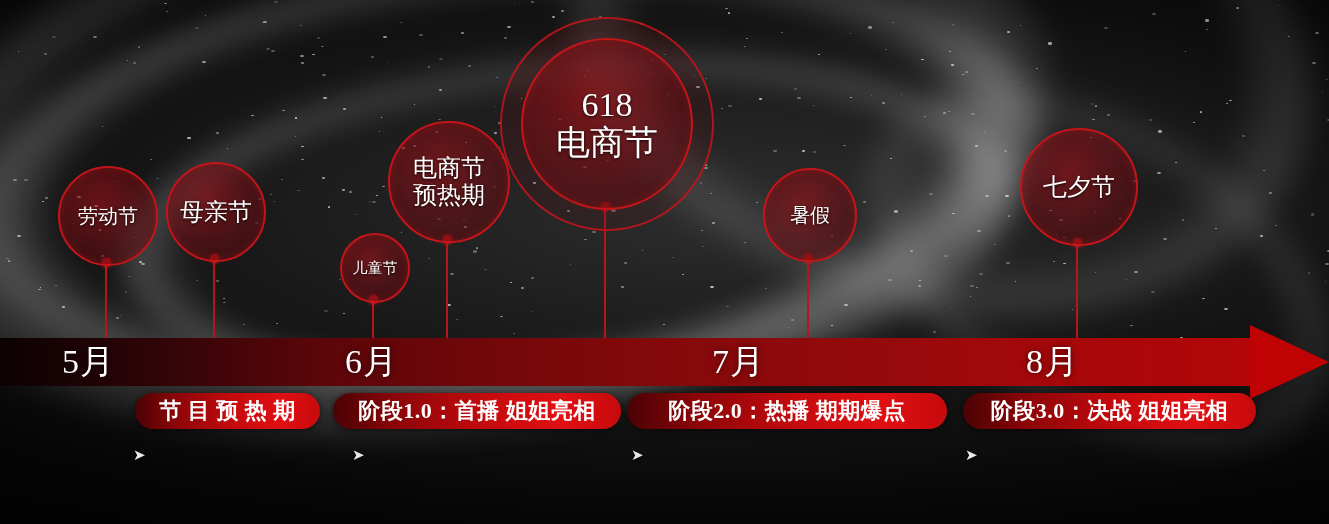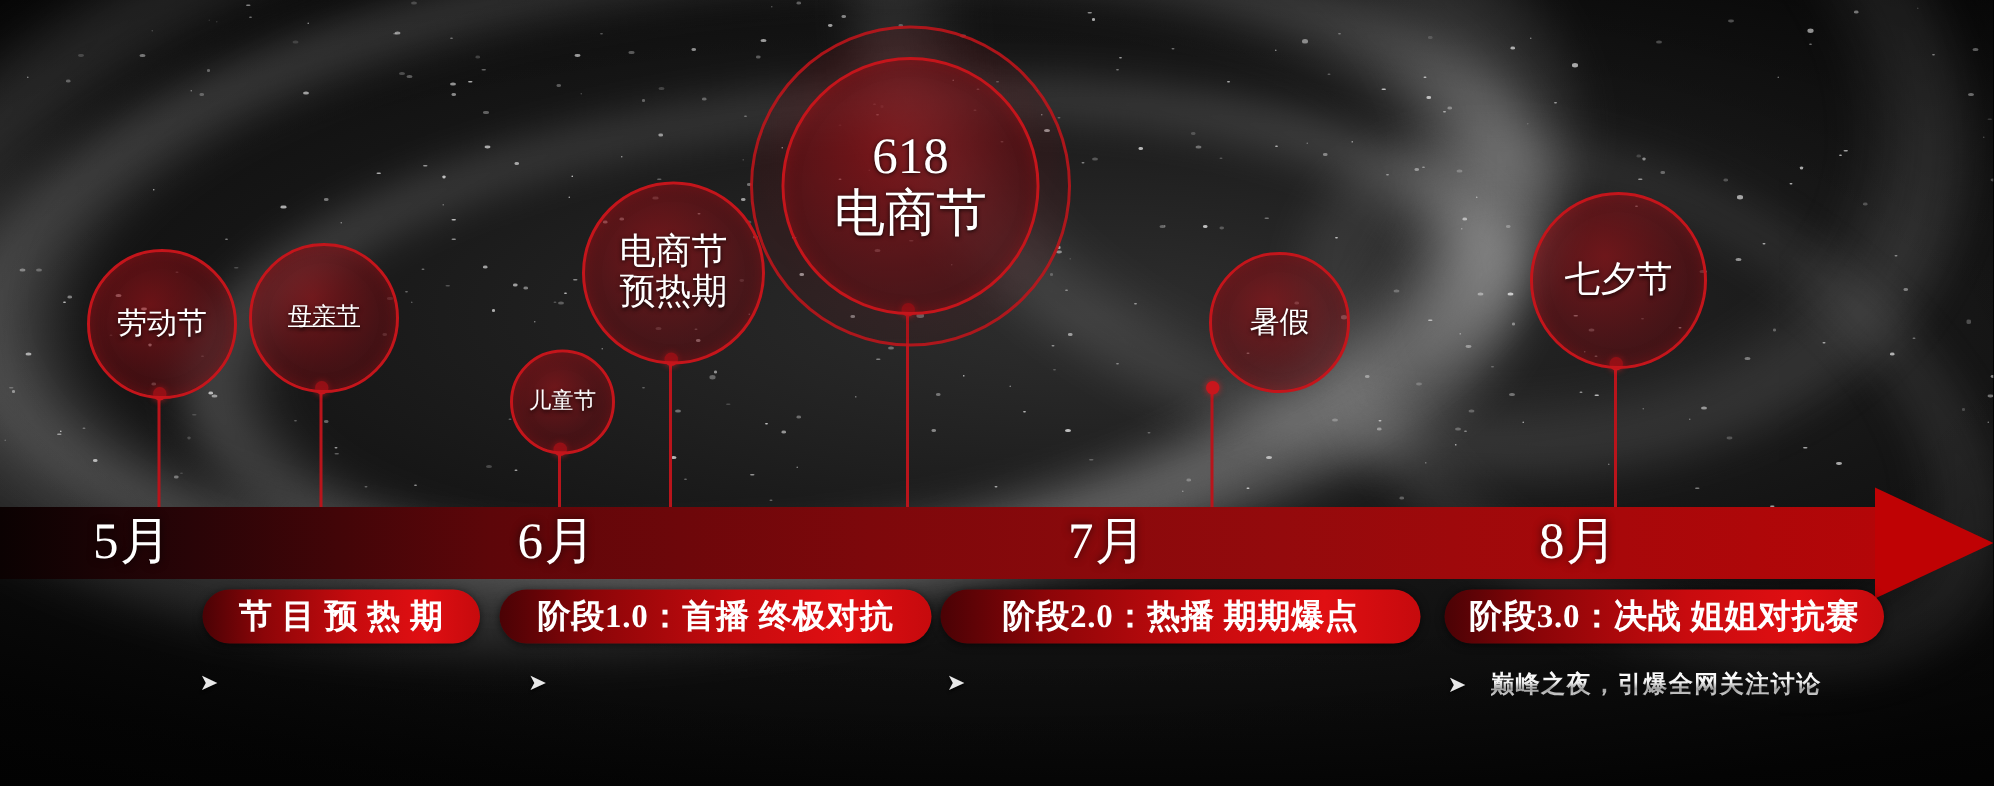--- a/index.html
+++ b/index.html
@@ -434,34 +434,34 @@
       <div class="dot" style="left: 803.5px; top: 253.5px;"></div>
       <div class="dot" style="left: 803.5px; top: 353.5px;"></div>
       <div class="conn" style="left: 1076px; top: 242px; height: 116px;"></div>
       <div class="dot" style="left: 1072.5px; top: 237.5px;"></div>
       <div class="dot" style="left: 1072.5px; top: 353.5px;"></div>
     </div>
   <div id="bubbles">
       <div class="bub" style="left: 58px; top: 166px; width: 96px; height: 96px; font-size: 20px;">
         <span>劳动节</span>
       </div>
-      <div class="bub" style="left: 166px; top: 162px; width: 96px; height: 96px; font-size: 16px; text-decoration: underline;">
+      <div class="bub" style="left: 166px; top: 162px; width: 96px; height: 96px; font-size: 24px;">
         <span>母亲节</span>
       </div>
       <div class="bub" style="left: 340px; top: 233px; width: 66px; height: 66px; font-size: 15px;">
         <span>儿童节</span>
       </div>
       <div class="bub" style="left: 388px; top: 121px; width: 118px; height: 118px; font-size: 24px;">
         <span>电商节<br>预热期</span>
       </div>
       <div class="bub-ring" style="left: 500px; top: 17px; width: 210px; height: 210px;"></div>
       <div class="bub" style="left: 521px; top: 38px; width: 168px; height: 168px; font-size: 34px;">
         <span>618<br>电商节</span>
       </div>
-      <div class="bub" style="left: 806px; top: 168px; width: 90px; height: 90px; font-size: 20px;">
+      <div class="bub" style="left: 763px; top: 168px; width: 90px; height: 90px; font-size: 20px;">
         <span>暑假</span>
       </div>
       <div class="bub" style="left: 1020px; top: 128px; width: 114px; height: 114px; font-size: 24px;">
         <span>七夕节</span>
       </div>
     </div>
 
   <div id="timeline">
     <div class="bar"></div>
     <div class="arrow"></div>
@@ -471,28 +471,27 @@
       <div class="month" style="left: 345px;">6月</div>
       <div class="month" style="left: 712px;">7月</div>
       <div class="month" style="left: 1026px;">8月</div>
     </div>
 
   <div id="phases">
       <div class="pill" style="left: 135px; top: 393px; width: 185px;">节 目 预 热 期</div>
       <div class="bullet" style="left: 133px; top: 446px;">
         <span class="mk">➤</span>
       </div>
-      <div class="pill" style="left: 333px; top: 393px; width: 288px;">阶段1.0：首播 终极对抗</div>
+      <div class="pill" style="left: 333px; top: 393px; width: 288px;">阶段1.0：首播 姐姐亮相</div>
       <div class="bullet" style="left: 352px; top: 446px;">
         <span class="mk">➤</span>
       </div>
       <div class="pill" style="left: 627px; top: 393px; width: 320px;">阶段2.0：热播 期期爆点</div>
       <div class="bullet" style="left: 631px; top: 446px;">
         <span class="mk">➤</span>
       </div>
-      <div class="pill" style="left: 963px; top: 393px; width: 293px;">阶段3.0：决战 姐姐对抗赛</div>
+      <div class="pill" style="left: 963px; top: 393px; width: 293px;">阶段3.0：决战 姐姐亮相</div>
       <div class="bullet" style="left: 965px; top: 446px;">
         <span class="mk">➤</span>
-        <span class="tx">巅峰之夜，引爆全网关注讨论</span>
       </div>
     </div>
 
 </div>
 
 </body></html>

